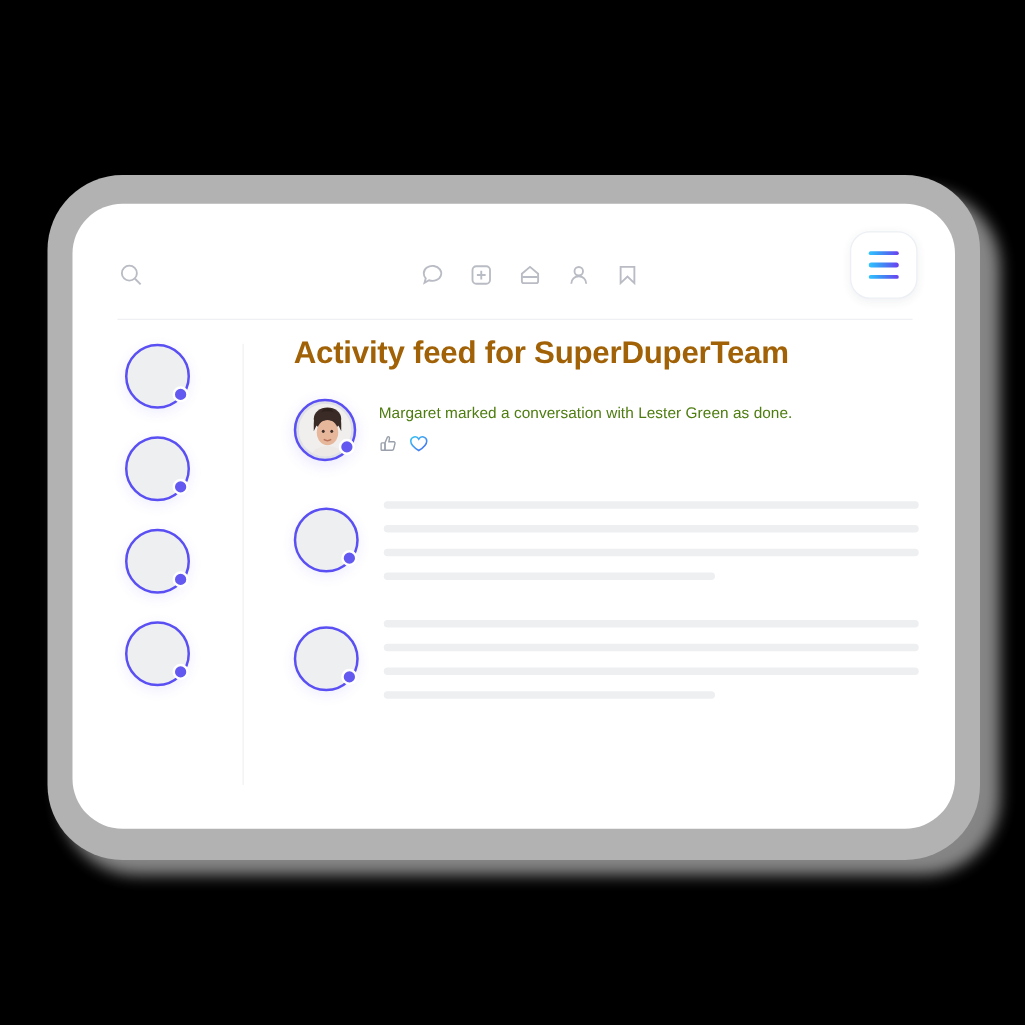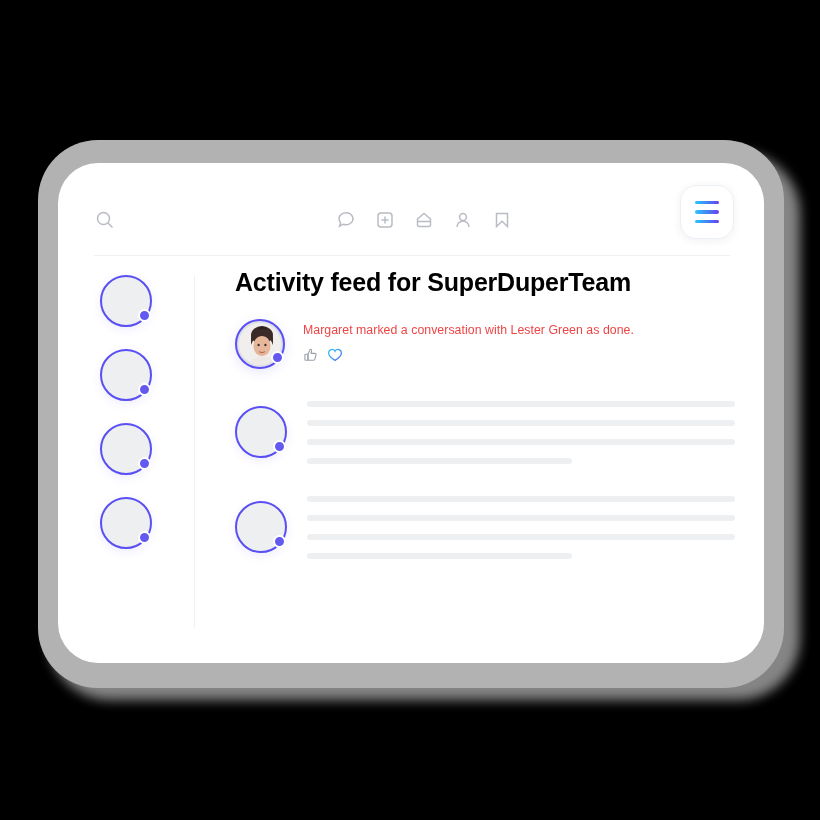--- a/index.html
+++ b/index.html
@@ -132,21 +132,21 @@
 
   
   .content {
     position: absolute;
     left: 177px; top: 105px;
     width: 500px;
   }
   .feed-title {
     font-size: 25px;
     font-weight: bold;
-    color: #000000;
+    color: #a16207;
     letter-spacing: -0.2px;
     margin-bottom: 22px;
   }
 
   
   .post-row {
     display: flex;
     align-items: flex-start;
     gap: 18px;
   }
@@ -164,21 +164,21 @@
     position: absolute;
     inset: 2px;
     border-radius: 50%;
     overflow: hidden;
   }
   .post-text {
     padding-top: 3px;
   }
   .post-msg {
     font-size: 12.3px;
-    color: #ef4444;
+    color: #4d7c0f;
     line-height: 1.4;
     letter-spacing: 0.05px;
   }
   .reactions {
     margin-top: 8px;
     display: flex;
     gap: 8px;
     align-items: center;
   }
   .react-icon { width: 16px; height: 16px; display:block; }

